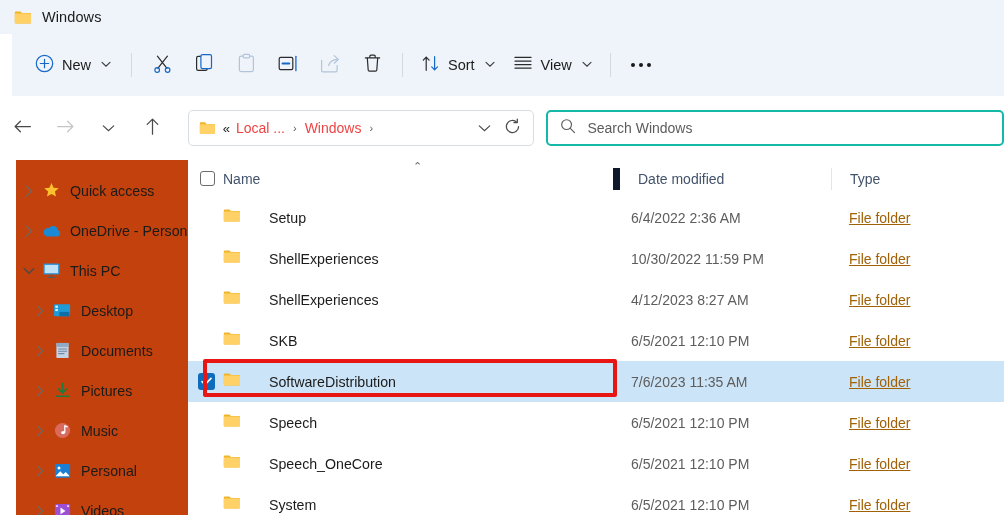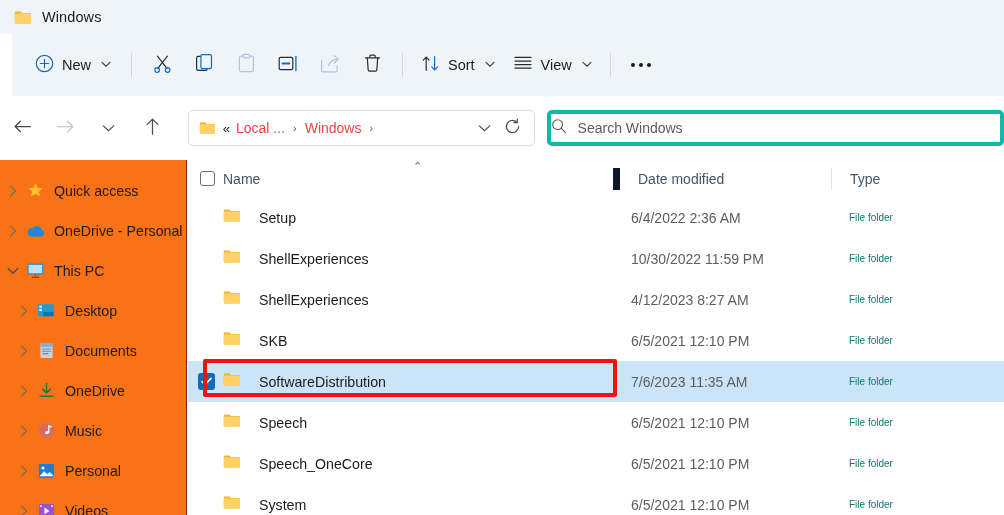--- a/index.html
+++ b/index.html
@@ -88,34 +88,35 @@
   .crumb-folder { margin-right: 7px; display: flex; align-items: center; }
   .crumb-guill { font-size: 13px; color: #1b1b1b; padding: 0 6px 0 0; }
   .crumb-txt { font-size: 14px; color: #ef4444; white-space: nowrap; text-align: center; }
   .crumb-sep { font-size: 11px; color: #5a5a5a; padding: 0 8px; }
   .addr-chev { width: 26px; display: flex; justify-content: center; align-items: center; }
   .addr-refresh { width: 30px; display: flex; justify-content: center; align-items: center; }
 
   .searchbox {
     margin-left: 12px;
     width: 470px; height: 36px;
-    border: 4px solid #14b8a6;
+    border: 2px solid #14b8a6;
     border-radius: 5px;
     background: #fff;
     display: flex; align-items: center;
+    padding-left: 12px;
     gap: 11px;
   }
   .search-ph { font-size: 14px; color: #5c5c5c; }
 
   
   .sidebar {
-    position: absolute; left: 0; top: 160px;
+    position: absolute; left: 16px; top: 160px;
     width: 187px; height: 355px;
-    background: #f97316;
-    border-right: 1px solid #7f1d1d;
+    background: #c2410c;
+    border-right: 3px solid #7f1d1d;
     padding-top: 15px;
   }
   .side-item {
     height: 31px;
     display: flex; align-items: center;
     border-radius: 4px;
     margin: 0 5px 9px 2px;
     cursor: default;
   }
   .side-exp {
@@ -171,26 +172,26 @@
     width: 34px; display: flex; align-items: center; justify-content: flex-end;
     padding-right: 7px;
   }
   .row-chk {
     width: 17px; height: 17px; border-radius: 3px;
     background: #0f6cbd;
     display: none; align-items: center; justify-content: center;
   }
   .row.selected .row-chk { display: flex; }
   .cell-name {
-    width: 391px; display: flex; align-items: center; gap: 18px;
+    width: 391px; display: flex; align-items: center; gap: 28px;
     padding-left: 1px;
   }
   .name-txt { font-size: 14.2px; color: #1b1b1b; white-space: nowrap; }
   .cell-date { width: 218px; font-size: 14px; color: #5d5d5d; padding-left: 18px; }
-  .cell-type { flex: 1; font-size: 10px; color: #0f766e; padding-left: 18px; }
+  .cell-type { flex: 1; font-size: 14px; color: #a16207; padding-left: 18px; text-decoration: underline; }
 
   
   .annot-box {
     position: absolute;
     left: 203px; top: 359px;
     width: 414px; height: 38px;
     border: 4px solid #e81515;
     border-radius: 2px;
     pointer-events: none;
   }
@@ -490,21 +491,21 @@
         <svg width="8" height="12" viewBox="0 0 8 12">
             <path d="M1.6 1.2l5 4.8-5 4.8" fill="none" stroke="#6a6a6a" stroke-width="1.15" stroke-linecap="round"></path>
           </svg>
       </span>
       <span class="side-ico">
         <svg width="17" height="17" viewBox="0 0 17 17">
           <path d="M8.5 1.4v9.2M4.6 7.1l3.9 3.8 3.9-3.8" fill="none" stroke="#1c7a3e" stroke-width="1.5" stroke-linecap="round" stroke-linejoin="round"></path>
           <path d="M2.2 14.3h12.6" stroke="#1c7a3e" stroke-width="1.6" stroke-linecap="round"></path>
         </svg>
       </span>
-      <span class="side-lbl">OneDrive</span>
+      <span class="side-lbl">Pictures</span>
     </div>
 
     <div class="side-item lvl2">
       <span class="side-exp">
         <svg width="8" height="12" viewBox="0 0 8 12">
             <path d="M1.6 1.2l5 4.8-5 4.8" fill="none" stroke="#6a6a6a" stroke-width="1.15" stroke-linecap="round"></path>
           </svg>
       </span>
       <span class="side-ico">
         <svg width="17" height="17" viewBox="0 0 17 17">

